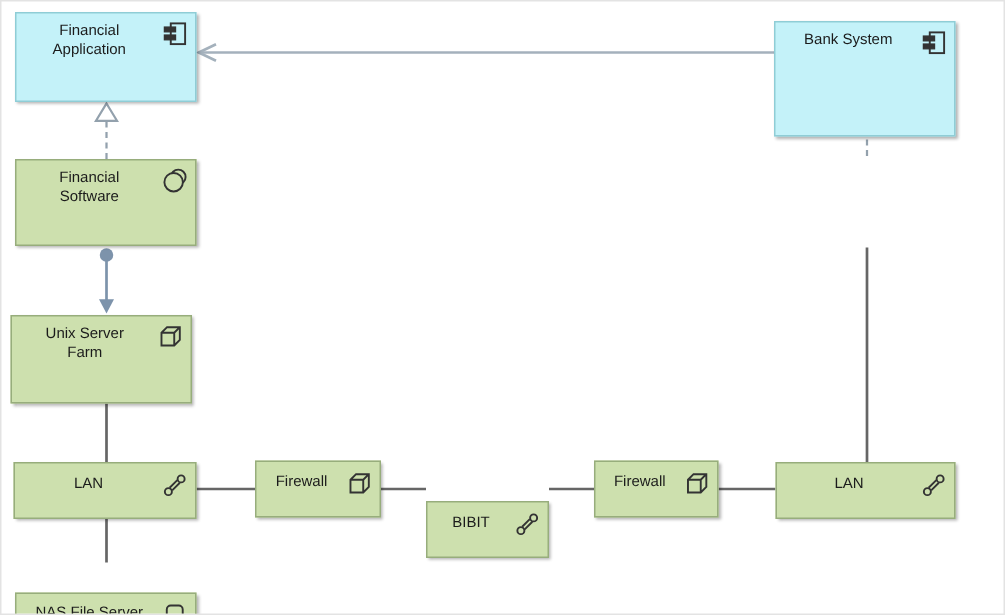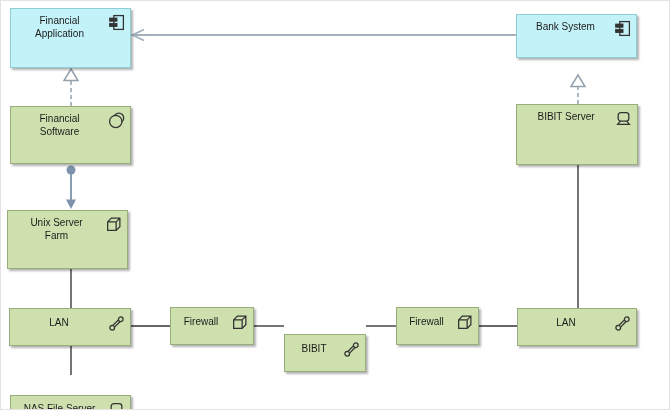--- a/index.html
+++ b/index.html
@@ -110,21 +110,21 @@
 Application</div>
     <span class="icon">
       <svg viewBox="0 0 16 16">
           <rect class="ic-stroke" x="5.5" y="1.5" width="9" height="13"></rect>
           <rect class="ic-fill" x="1.5" y="3.8" width="7" height="3"></rect>
           <rect class="ic-fill" x="1.5" y="8.8" width="7" height="3"></rect>
         </svg>
     </span>
   </div>
 
-  <div class="box app tall" style="left:515px; top:13px; width:121px; height:44px;">
+  <div class="box app tall" style="left:515px; top:13px; width:121px; height:77px;">
     <div class="label">Bank System</div>
     <span class="icon">
       <svg viewBox="0 0 16 16">
           <rect class="ic-stroke" x="5.5" y="1.5" width="9" height="13"></rect>
           <rect class="ic-fill" x="1.5" y="3.8" width="7" height="3"></rect>
           <rect class="ic-fill" x="1.5" y="8.8" width="7" height="3"></rect>
         </svg>
     </span>
   </div>
 
@@ -132,29 +132,20 @@
     <div class="label">Financial
 Software</div>
     <span class="icon">
       <svg viewBox="0 0 16 16">
           <circle class="ic-stroke" cx="10.2" cy="5.6" r="4.6"></circle>
           <circle class="ic-occlude" cx="7.3" cy="8.9" r="5.8"></circle>
         </svg>
     </span>
   </div>
 
-  <div class="box tech tall" style="left:515px; top:103px; width:122px; height:61px;">
-    <div class="label">BIBIT Server</div>
-    <span class="icon">
-      <svg viewBox="0 0 16 16">
-          <rect class="ic-stroke" x="3" y="2.5" width="10" height="8" rx="2.5"></rect>
-          <path class="ic-stroke" d="M5,10.5 L2.5,13.5 L13.5,13.5 L11,10.5"></path>
-        </svg>
-    </span>
-  </div>
 
   <div class="box tech tall" style="left:6px; top:209px; width:121px; height:59px;">
     <div class="label">Unix Server
 Farm</div>
     <span class="icon">
       <svg viewBox="0 0 16 16">
           <path class="ic-stroke" d="M2.5,5.5 L6,2 L14,2 L14,10 L10.5,13.5 L2.5,13.5 Z M2.5,5.5 L10.5,5.5 L10.5,13.5 M10.5,5.5 L14,2"></path>
         </svg>
     </span>
   </div>

